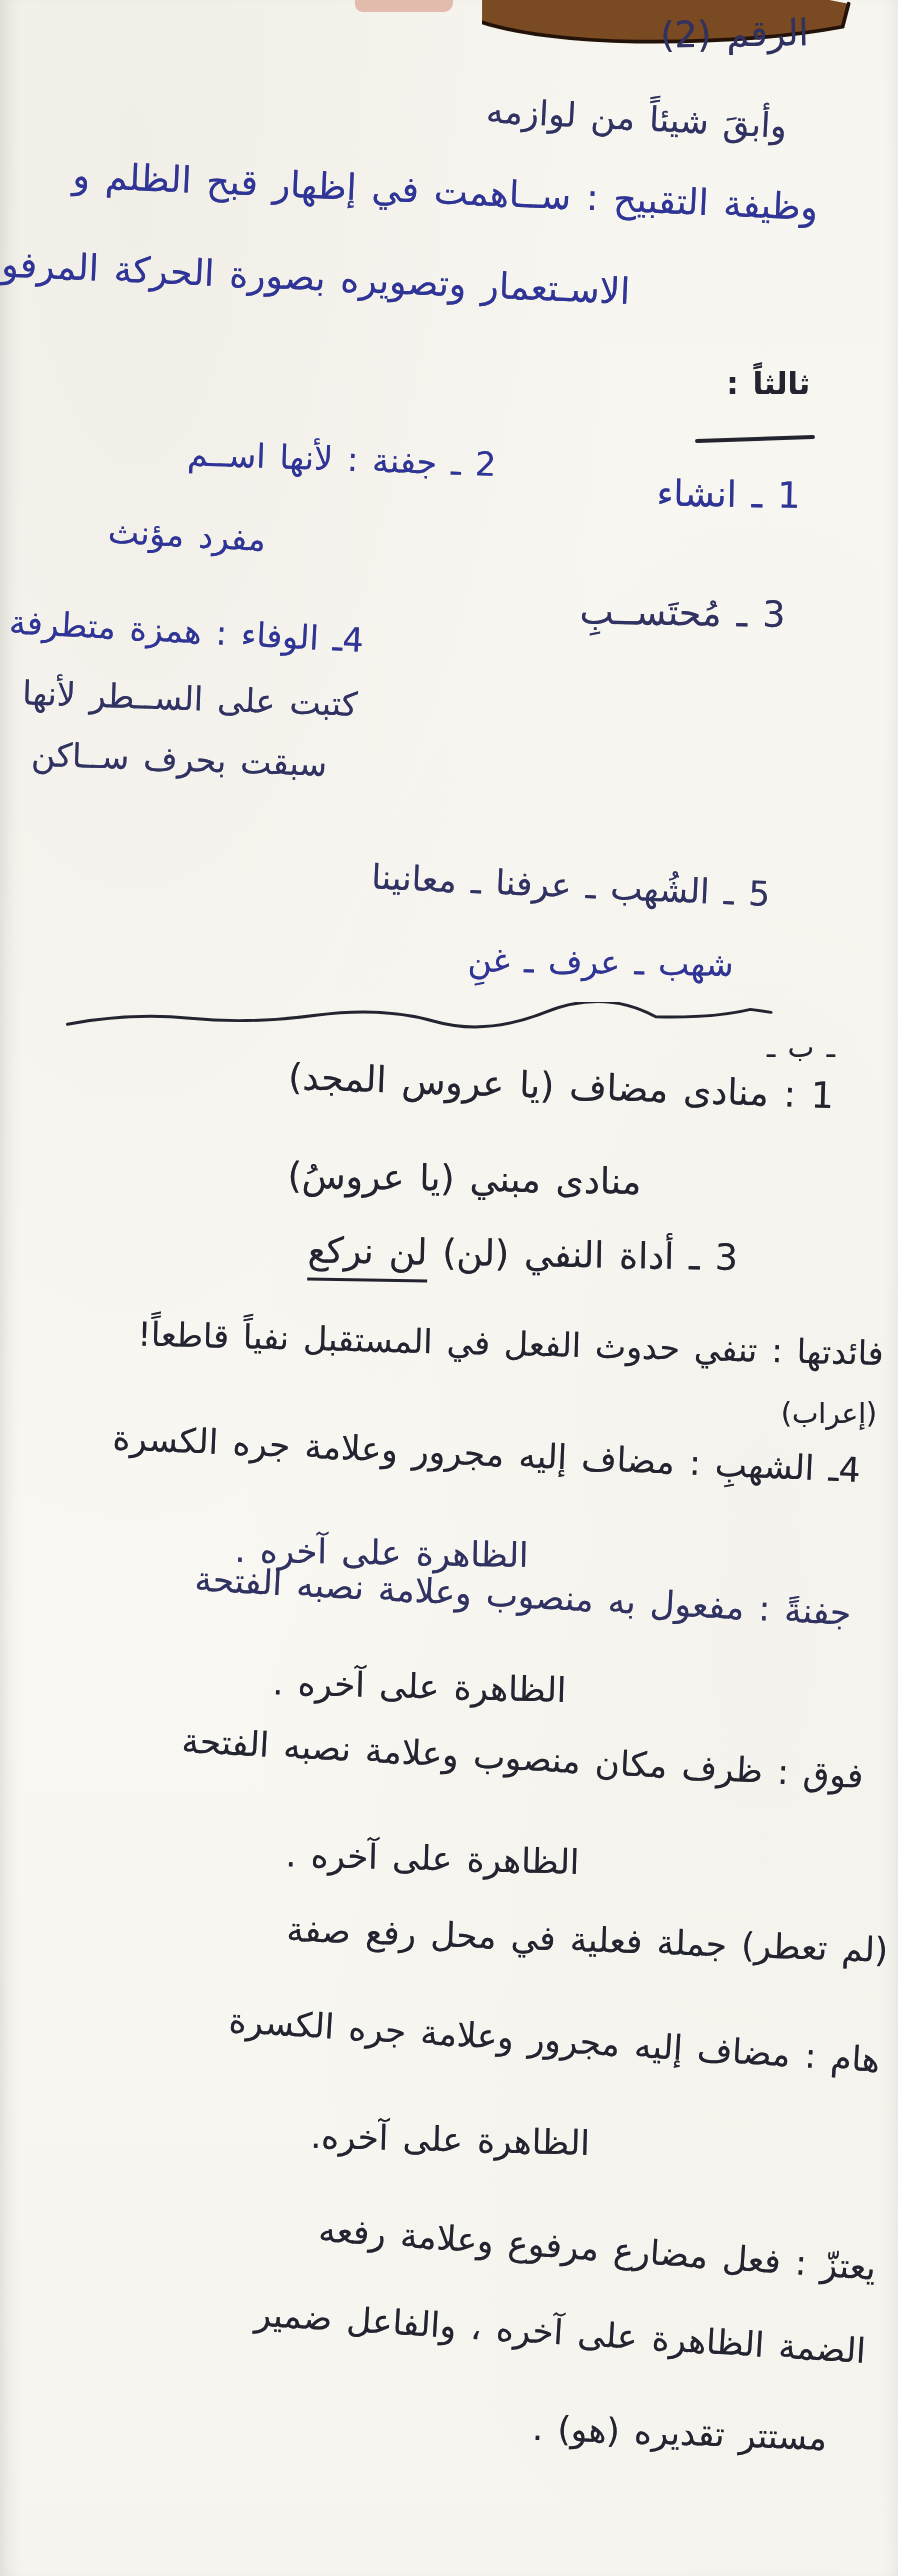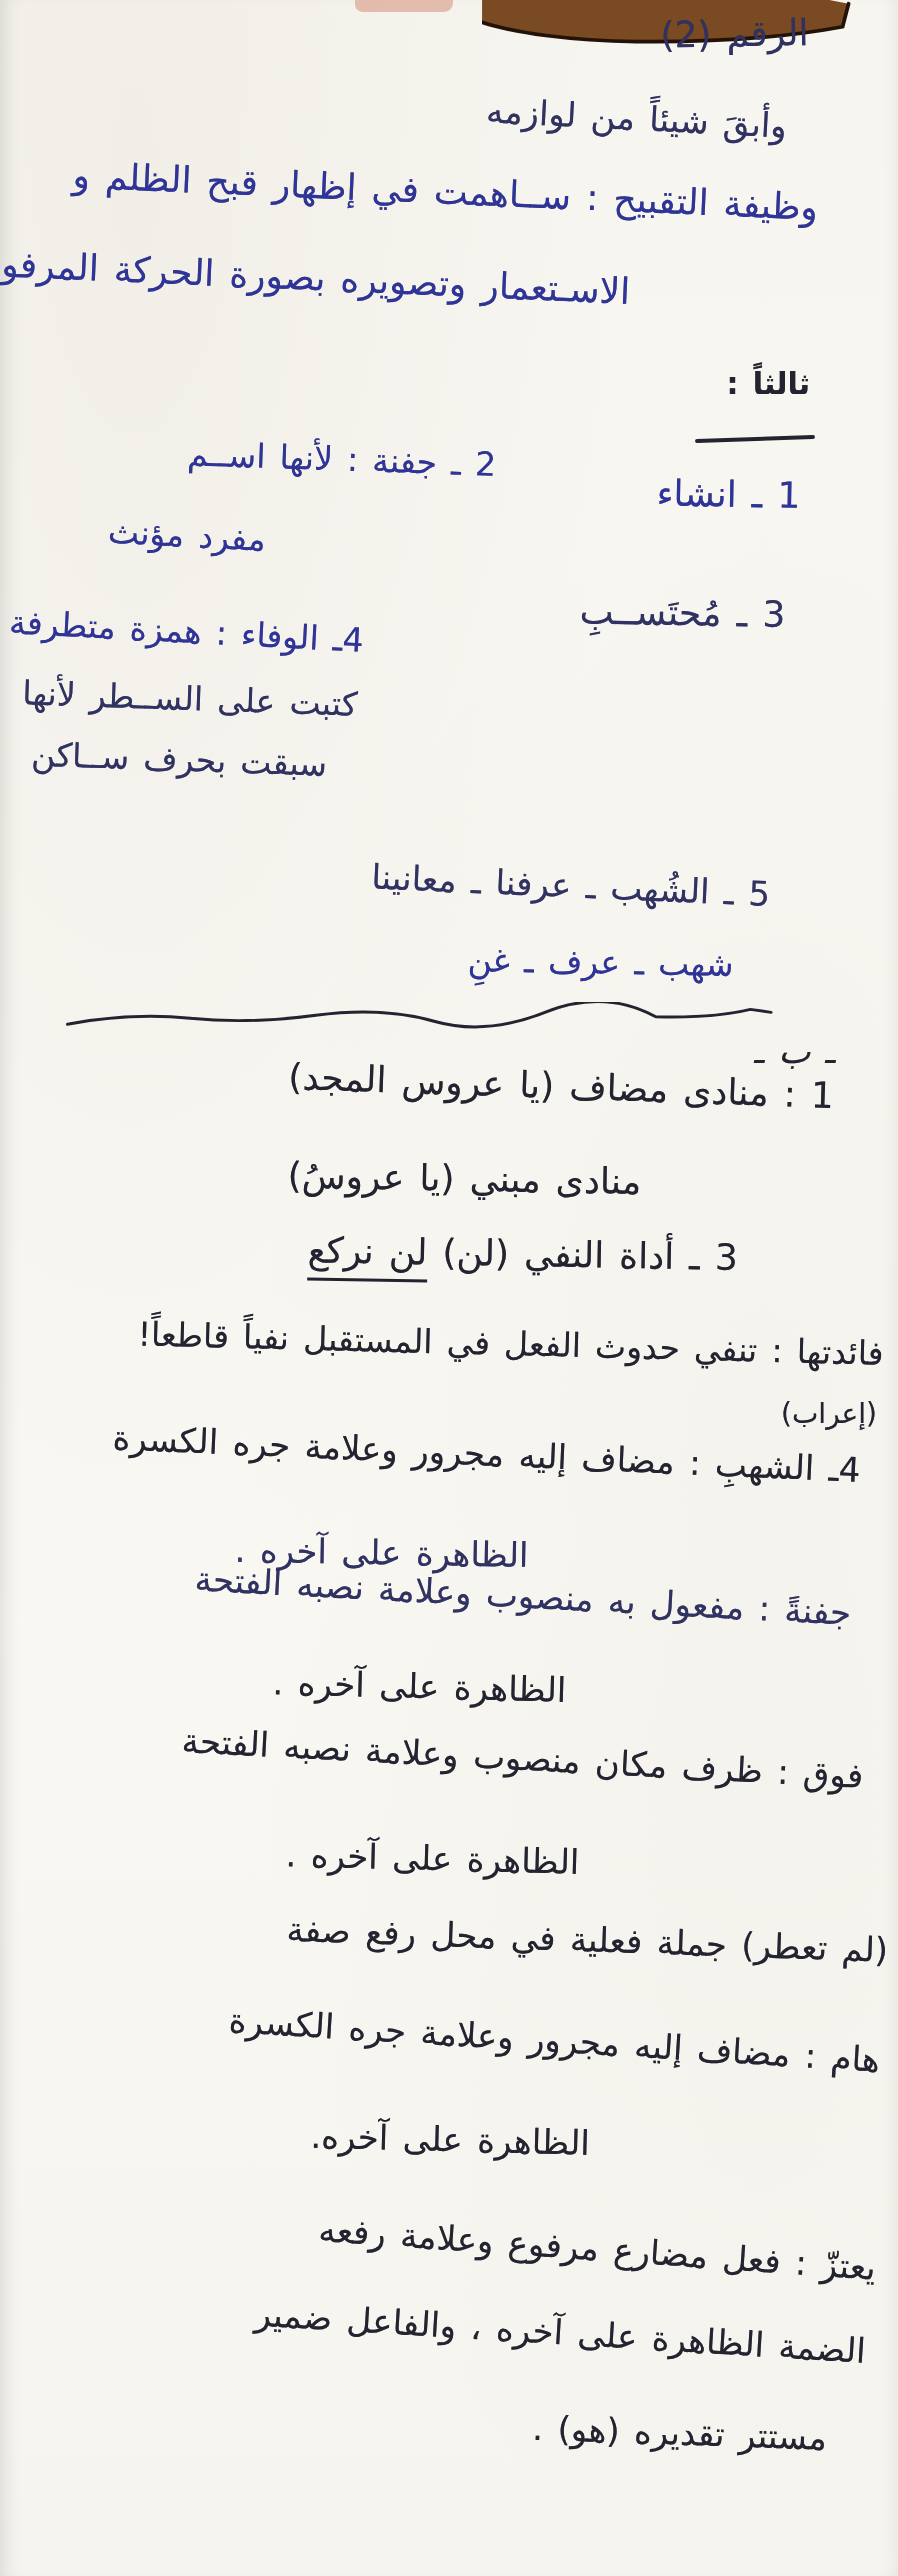--- a/index.html
+++ b/index.html
@@ -38,21 +38,21 @@
   .l06{right:97px;top:473px;font-size:36px;transform:rotate(1deg);}
   .l07{right:401px;top:444px;font-size:33px;transform:rotate(2deg);}
   .l08{right:631px;top:519px;font-size:33px;transform:rotate(3deg);}
   .l09{right:112px;top:592px;font-size:36px;transform:rotate(1deg);}
   .l10{right:533px;top:620px;font-size:33px;transform:rotate(3deg);}
   .l11{right:540px;top:684px;font-size:33px;transform:rotate(2deg);}
   .l12{right:570px;top:744px;font-size:33px;transform:rotate(2deg);}
   .l13{right:127px;top:873px;font-size:34px;transform:rotate(2.5deg);}
   .l14{right:164px;top:944px;font-size:33px;transform:rotate(1deg);}
   .wavy{position:absolute;left:63px;top:1002px;}
-  .l15{right:63px;top:1030px;font-size:34px;font-style:italic;}
+  .l15{right:63px;top:1030px;font-size:28px;}
   .l16{right:63px;top:1073px;font-size:36px;transform:rotate(2deg);}
   .l17{right:256px;top:1159px;font-size:36px;transform:rotate(1deg);}
   .l18{right:160px;top:1235px;font-size:36px;transform:rotate(1deg);}
   .uw{border-bottom:3px solid var(--ink_dark,#232430);padding-bottom:6.7px;}
   .l19{right:13.4px;top:1333px;font-size:33px;transform:rotate(1.5deg);}
   .l20{right:21px;top:1396px;font-size:28px;}
   .l21{right:37px;top:1449px;font-size:34px;transform:rotate(2.5deg);}
   .l22{right:369px;top:1534px;font-size:34px;transform:rotate(1deg);}
   .l23{right:46px;top:1592px;font-size:34px;transform:rotate(3deg);}
   .l24{right:331px;top:1669px;font-size:34px;transform:rotate(1.5deg);}

